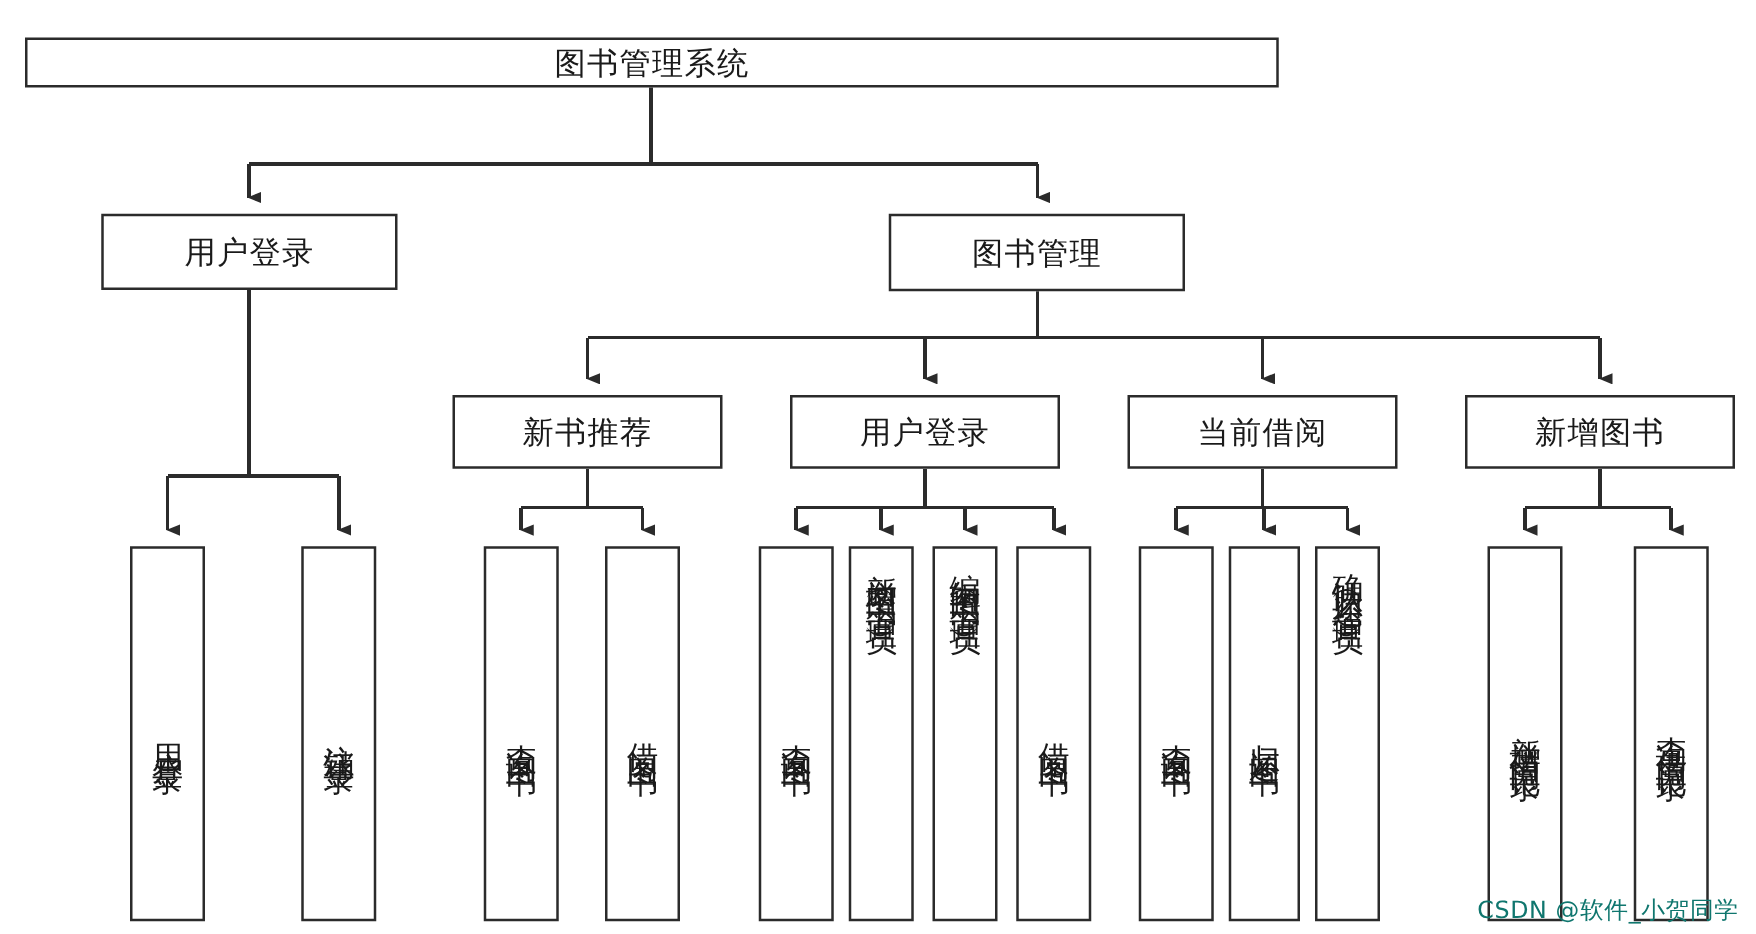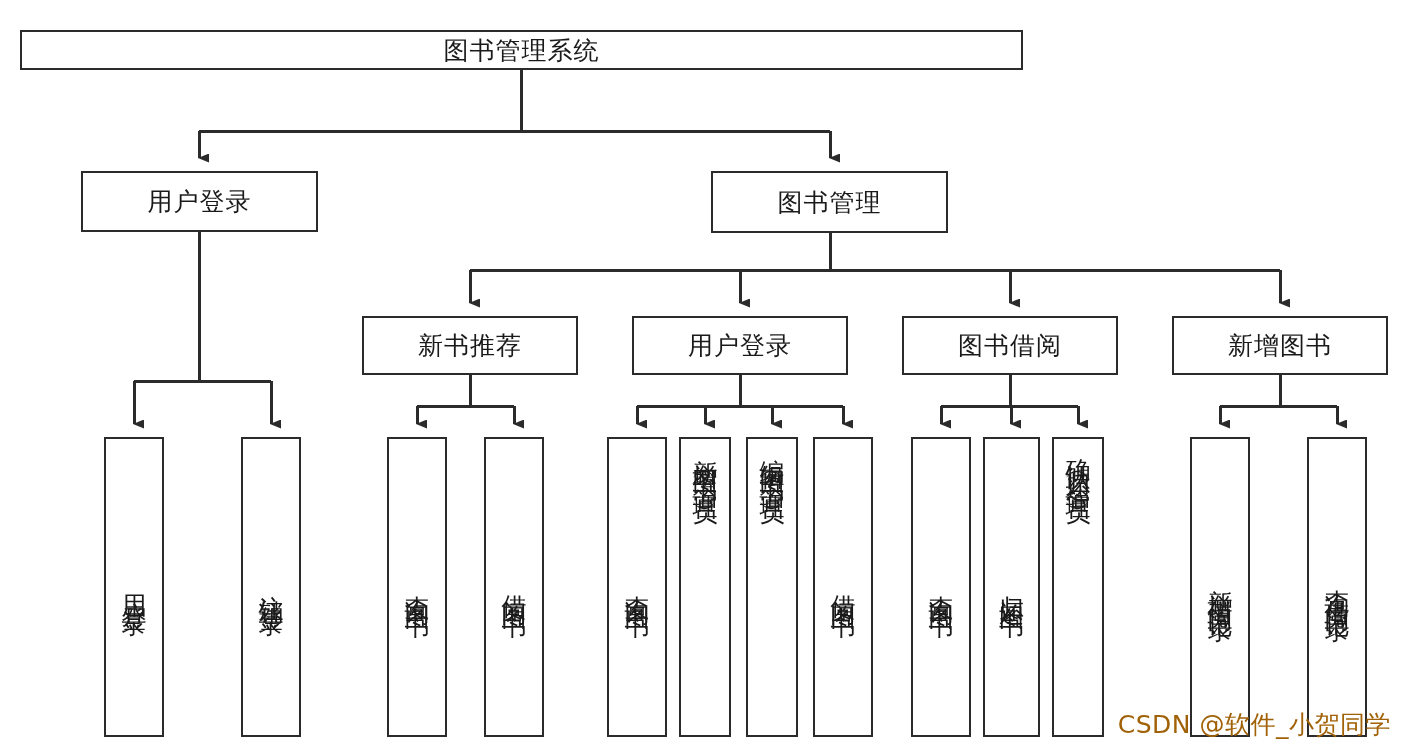--- a/index.html
+++ b/index.html
@@ -51,22 +51,22 @@
     display: block;
   }
   .h-label {
     white-space: nowrap;
     display: block;
   }
   #watermark {
     position: absolute;
     right: 14px;
     bottom: 6px;
-    font-size: 25px;
-    color: #a16207;
+    font-size: 19px;
+    color: #0f766e;
     white-space: nowrap;
     letter-spacing: 0.5px;
     user-select: none;
     text-align: right;
   }
 </style>
 </head>
 <body>
 
 <div id="diagram-canvas">
@@ -133,21 +133,21 @@
     <span class="h-label">图书管理</span>
   </div>
 
   <div class="node h-node" style="left:362px; top:316px; width:216px; height:59px;">
     <span class="h-label">新书推荐</span>
   </div>
   <div class="node h-node" style="left:632px; top:316px; width:216px; height:59px;">
     <span class="h-label">用户登录</span>
   </div>
   <div class="node h-node" style="left:902px; top:316px; width:216px; height:59px;">
-    <span class="h-label">图书借阅</span>
+    <span class="h-label">当前借阅</span>
   </div>
   <div class="node h-node" style="left:1172px; top:316px; width:216px; height:59px;">
     <span class="h-label">新增图书</span>
   </div>
 
   <div class="node v-node" style="left:104px; top:437px; width:60px; height:300px;">
     <span class="v-label">用户登录</span>
   </div>
   <div class="node v-node" style="left:241px; top:437px; width:60px; height:300px;">
     <span class="v-label">注销登录</span>

